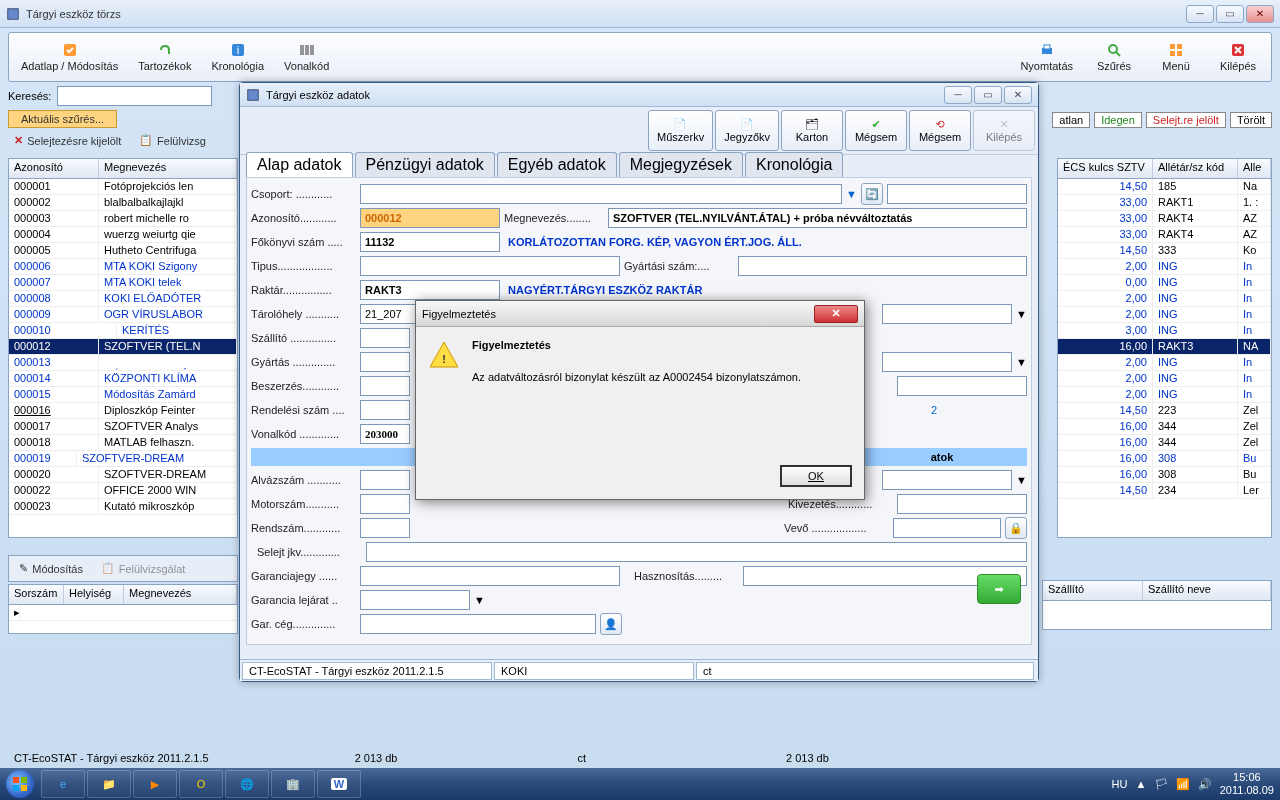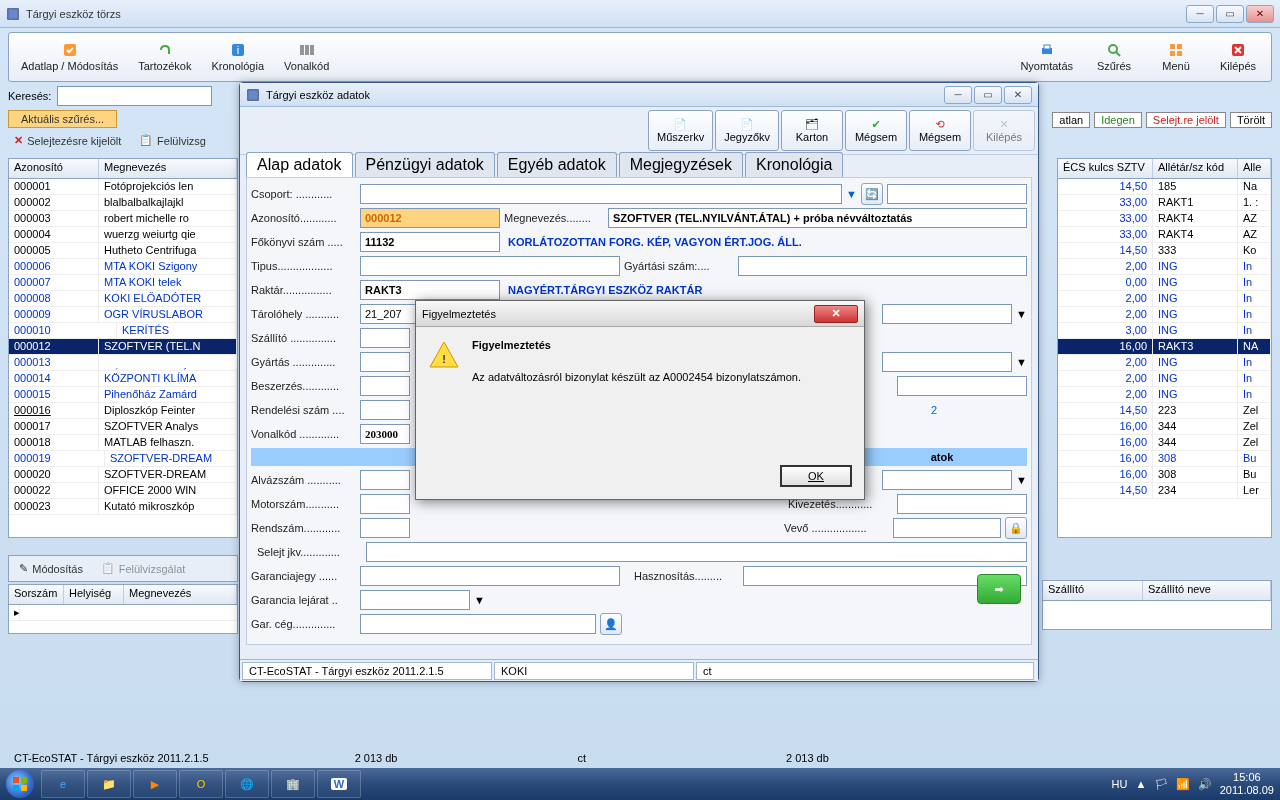--- a/index.html
+++ b/index.html
@@ -271,36 +271,36 @@
         <div class="grid-row">
           <div class="gd-cell" style="width: 90px;"><span class="link">000013</span></div>
           <div class="gd-cell" style="flex: 1 1 0%; margin-top: 12px;"><span class="link">GÉNTECHNOLÓGIA</span></div>
         </div>
         <div class="grid-row">
           <div class="gd-cell" style="width: 90px;"><span class="link">000014</span></div>
           <div class="gd-cell" style="flex: 1 1 0%;"><span class="link">KÖZPONTI KLÍMA</span></div>
         </div>
         <div class="grid-row">
           <div class="gd-cell" style="width: 90px;"><span class="link">000015</span></div>
-          <div class="gd-cell" style="flex: 1 1 0%;"><span class="link">Pihenőház Zamárd</span></div>
+          <div class="gd-cell" style="flex: 1 1 0%;"><span class="link">Módosítás Zamárd</span></div>
         </div>
         <div class="grid-row">
           <div class="gd-cell" style="width: 90px; text-decoration: underline;">000016</div>
           <div class="gd-cell" style="flex: 1 1 0%;">Diploszkóp Feinter</div>
         </div>
         <div class="grid-row">
           <div class="gd-cell" style="width: 90px;">000017</div>
           <div class="gd-cell" style="flex: 1 1 0%;">SZOFTVER Analys</div>
         </div>
         <div class="grid-row">
           <div class="gd-cell" style="width: 90px;">000018</div>
           <div class="gd-cell" style="flex: 1 1 0%;">MATLAB felhaszn.</div>
         </div>
         <div class="grid-row">
-          <div class="gd-cell" style="width: 96px;"><span class="link">000019</span></div>
+          <div class="gd-cell" style="width: 68px;"><span class="link">000019</span></div>
           <div class="gd-cell" style="flex: 1 1 0%;"><span class="link">SZOFTVER-DREAM</span></div>
         </div>
         <div class="grid-row">
           <div class="gd-cell" style="width: 90px;">000020</div>
           <div class="gd-cell" style="flex: 1 1 0%;">SZOFTVER-DREAM</div>
         </div>
         <div class="grid-row">
           <div class="gd-cell" style="width: 90px;">000022</div>
           <div class="gd-cell" style="flex: 1 1 0%;">OFFICE 2000 WIN</div>
         </div>

